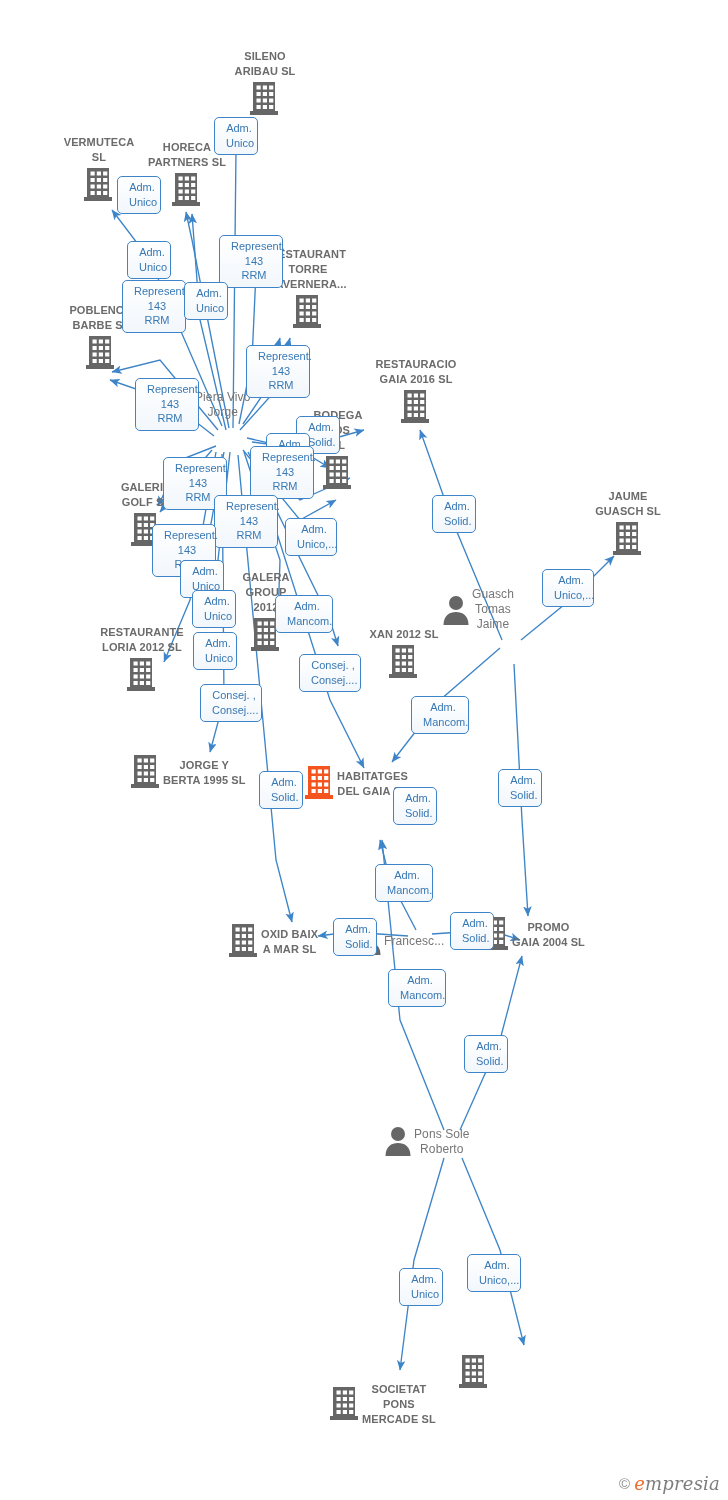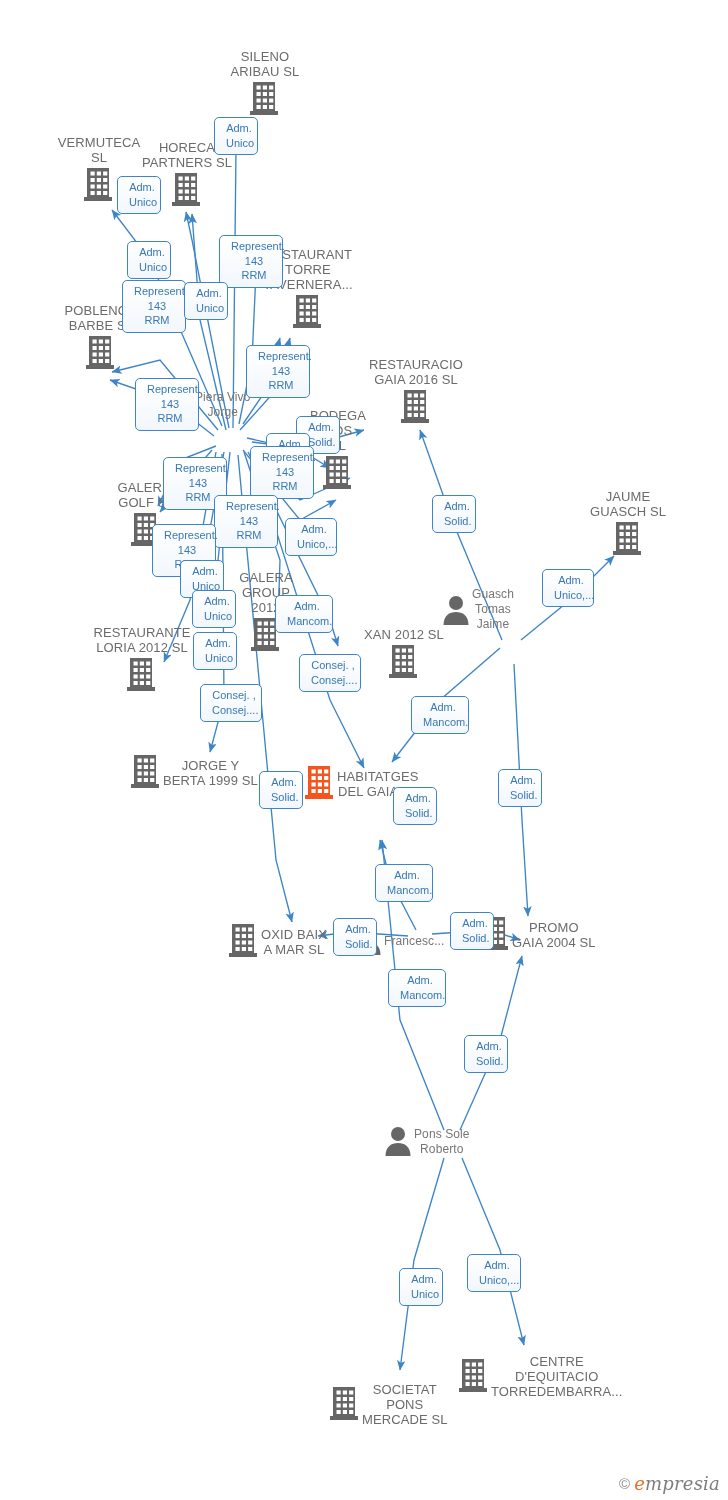--- a/index.html
+++ b/index.html
@@ -17,23 +17,23 @@
   svg.edges{position:absolute;left:0;top:0;width:728px;height:1500px;pointer-events:none;}
 
   .node{
     position:absolute;
     display:flex;flex-direction:row;align-items:center;
     width:140px;margin-left:-70px;
     text-align:center;
   }
   .node .ico{display:block;line-height:0;}
   .node .lbl{
-    font-size:13px;
+    font-size:11px;
     color:#6b6b6b;
-    font-weight:normal;
+    font-weight:bold;
     line-height:15px;
     letter-spacing:.1px;
     white-space:pre-line;
   }
   .node.person .lbl{font-weight:normal;color:#767676;font-size:12px;}
   .node.company.label-top{flex-direction:column-reverse;}
   .node.company.label-top .lbl{margin-bottom:1px;}
   .node.company.label-bottom .lbl{margin-top:1px;}
   .node.person.label-bottom .lbl{margin-top:2px;}
 
@@ -394,21 +394,21 @@
               <rect x="21.1" y="12" width="4.2" height="4"></rect>
               <rect x="8.5" y="18.5" width="4.2" height="4"></rect>
               <rect x="14.8" y="18.5" width="4.2" height="4"></rect>
               <rect x="21.1" y="18.5" width="4.2" height="4"></rect>
               <rect x="8.5" y="25" width="4.2" height="4"></rect>
               <rect x="14.8" y="25" width="4.2" height="4"></rect>
               <rect x="21.1" y="25" width="4.2" height="4"></rect>
             </g>
           </svg></span>
         <span class="lbl">JORGE Y
-BERTA 1999 SL</span>
+BERTA 1995 SL</span>
       </div>
       <div class="node company label-bottom" style="left: 373px; top: 764px;">
         <span class="ico"><svg width="34" height="38" viewBox="0 0 34 38" aria-hidden="true">
             <rect x="5" y="2" width="22" height="32" fill="#f4541d"></rect>
             <rect x="2" y="31" width="28" height="4" fill="#f4541d"></rect>
             <g fill="#ffffff">
               <rect x="8.5" y="5.5" width="4.2" height="4"></rect>
               <rect x="14.8" y="5.5" width="4.2" height="4"></rect>
               <rect x="21.1" y="5.5" width="4.2" height="4"></rect>
               <rect x="8.5" y="12" width="4.2" height="4"></rect>
@@ -504,23 +504,20 @@
               <rect x="14.8" y="12" width="4.2" height="4"></rect>
               <rect x="21.1" y="12" width="4.2" height="4"></rect>
               <rect x="8.5" y="18.5" width="4.2" height="4"></rect>
               <rect x="14.8" y="18.5" width="4.2" height="4"></rect>
               <rect x="21.1" y="18.5" width="4.2" height="4"></rect>
               <rect x="8.5" y="25" width="4.2" height="4"></rect>
               <rect x="14.8" y="25" width="4.2" height="4"></rect>
               <rect x="21.1" y="25" width="4.2" height="4"></rect>
             </g>
           </svg></span>
-        <span class="lbl">CENTRE
-D'EQUITACIO
-TORREDEMBARRA...</span>
       </div>
       <div class="node person label-top" style="left: 233px; top: 389px;">
         <span class="ico"><svg width="32" height="32" viewBox="0 0 32 32" aria-hidden="true">
             <circle cx="16" cy="9" r="7" fill="#666666"></circle>
             <path d="M3.5 31 C3.5 21.5 9.5 18 16 18 C22.5 18 28.5 21.5 28.5 31 Z" fill="#666666"></path>
           </svg></span>
         <span class="lbl">Piera Vivo
 Jorge</span>
       </div>
       <div class="node person label-top" style="left: 510px; top: 587px;">

